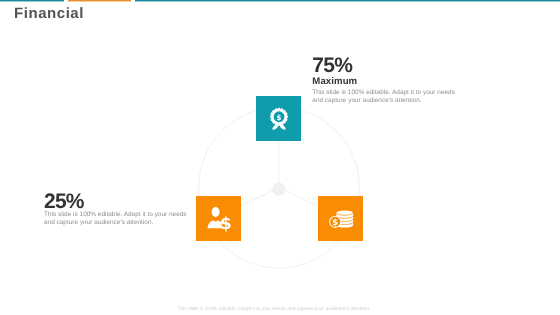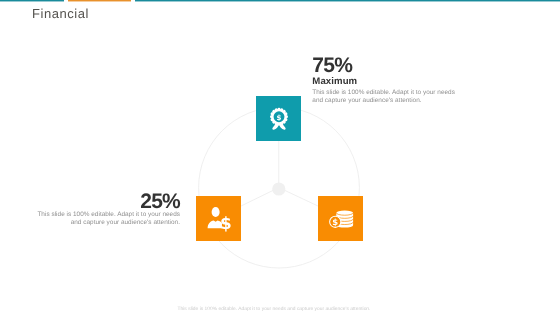--- a/index.html
+++ b/index.html
@@ -8,22 +8,22 @@
        -webkit-font-smoothing:antialiased;
        font-smooth:always;
        text-rendering:geometricPrecision;}
   .slide{position:relative;width:560px;height:315px;}
 
   
   .topbar{position:absolute;left:0;top:0;width:560px;height:2px;}
   .topbar .seg{position:absolute;top:0;height:2px;}
   .topbar .seg i{position:absolute;left:0;top:1px;width:100%;height:1px;background:#fff;opacity:.55;display:block;}
 
-  .title{position:absolute;left:32px;top:6.5px;font-size:13px;color:#55534f;
-         letter-spacing:0.55px;font-weight:400;line-height:13px;}
+  .title{position:absolute;left:14px;top:6.5px;font-size:15px;color:#55534f;
+         letter-spacing:0.55px;font-weight:700;line-height:13px;}
 
   .ring{position:absolute;left:0;top:0;}
 
   .iconbox{position:absolute;width:45px;height:45px;}
   .iconbox svg{position:absolute;left:50%;top:50%;transform:translate(-50%,-50%);}
 
   .blk{position:absolute;}
   .pct{font-size:21px;font-weight:700;color:#333333;letter-spacing:-0.75px;line-height:12px;}
   .lbl{font-size:9.6px;font-weight:700;color:#333333;line-height:9px;margin-top:5px;letter-spacing:0.1px;}
   .desc{font-size:6.4px;color:#8f8f8f;line-height:8.2px;margin-top:2.6px;letter-spacing:0.03px;}
@@ -92,20 +92,20 @@
       <text x="18.4" y="46.5" font-family="DejaVu Sans" font-size="20" font-weight="bold" text-anchor="middle" fill="#ffffff">$</text>
     </svg>
   </div>
 
   <div class="blk" style="left:312.3px;top:60px;width:146px;text-align:left;">
     <div class="pct">75%</div>
     <div class="lbl">Maximum</div>
     <div class="desc">This slide is 100% editable. Adapt it to your needs and capture your audience's attention.</div>
   </div>
 
-  <div class="blk" style="left:28px;top:196px;width:152px;text-align:right;">
+  <div class="blk" style="left:44px;top:196px;width:152px;text-align:left;">
     <div class="pct">25%</div>
     <div class="desc">This slide is 100% editable. Adapt it to your needs and capture your audience's attention.</div>
   </div>
 
 
   <div class="footer">This slide is 100% editable. Adapt it to your needs and capture your audience's attention.</div>
 </div>
 
 </body></html>

